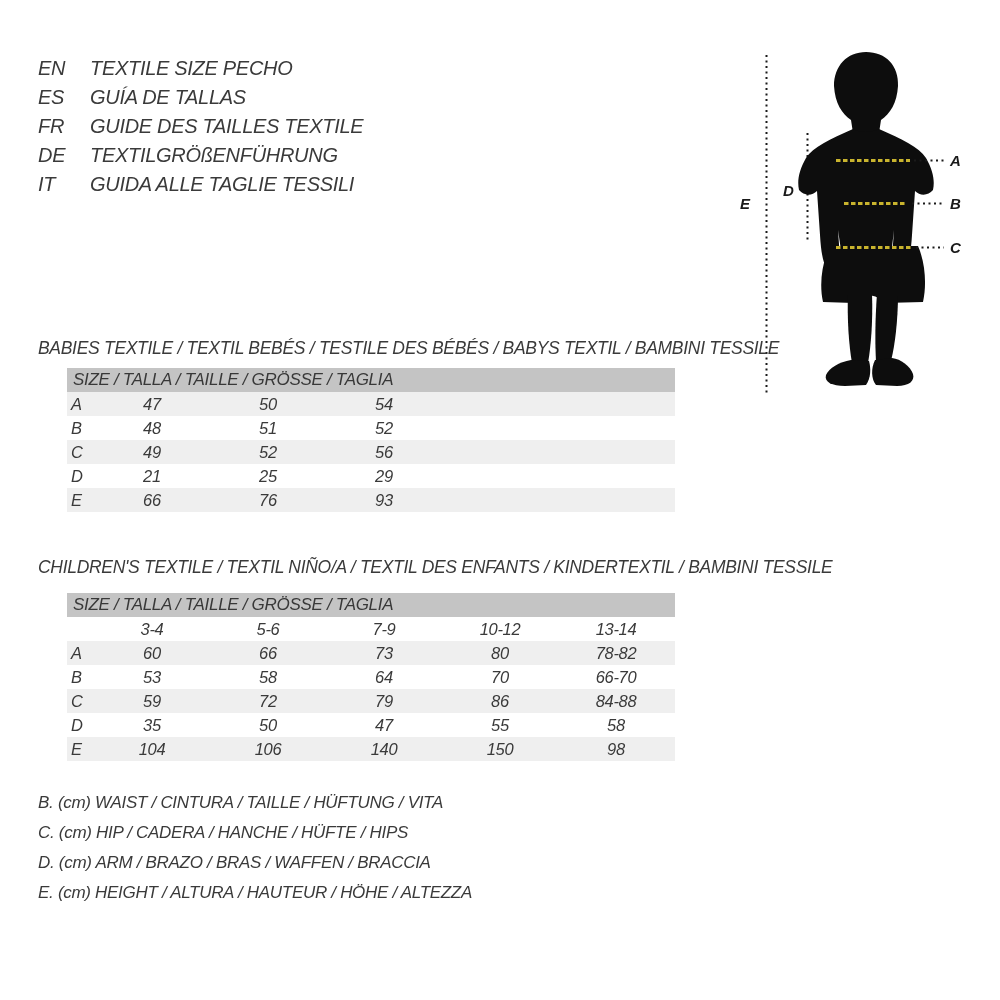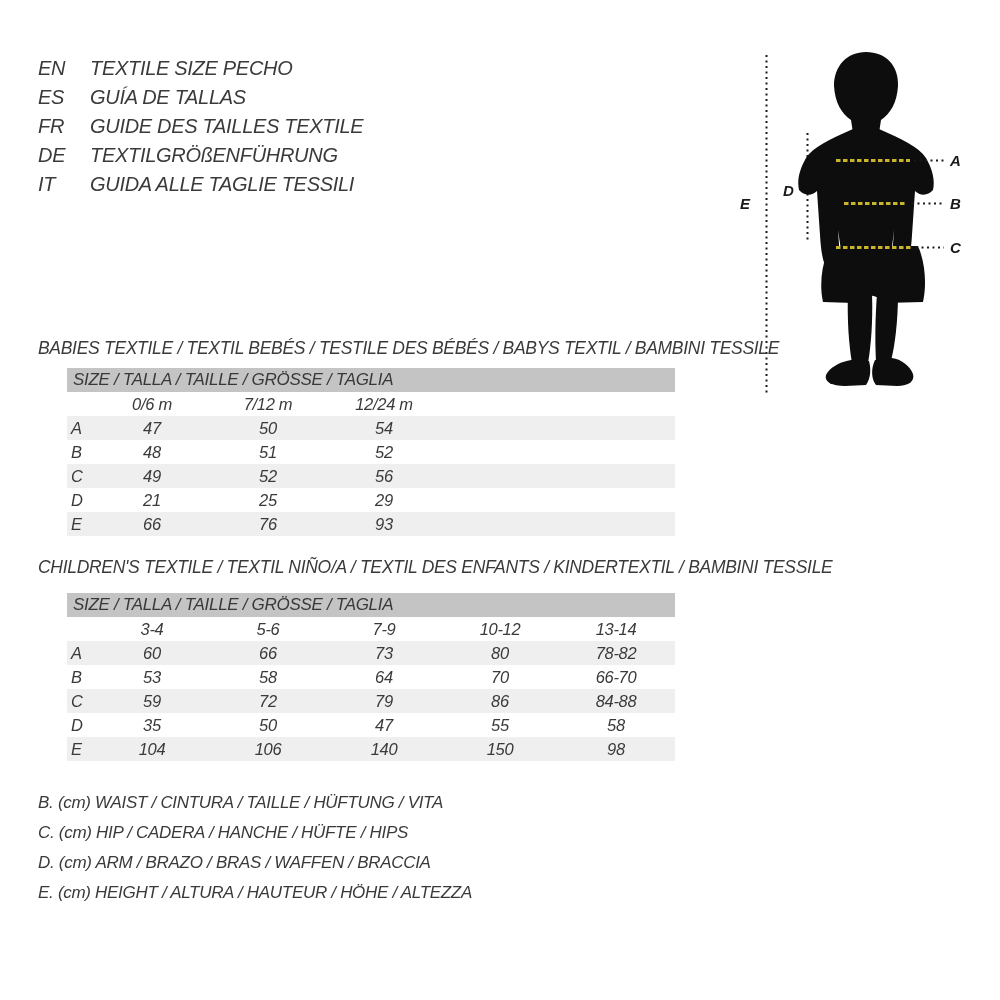--- a/index.html
+++ b/index.html
@@ -125,27 +125,20 @@
       <text x="950" y="253" font-size="15" font-weight="bold" fill="#1a1a1a">C</text>
       <text x="783" y="196" font-size="15" font-weight="bold" fill="#1a1a1a">D</text>
       <text x="740" y="209" font-size="15" font-weight="bold" fill="#1a1a1a">E</text>
     </svg>
   </div>
 
   <div class="section-title" style="top:338px;">BABIES TEXTILE / TEXTIL BEBÉS / TESTILE DES BÉBÉS / BABYS TEXTIL / BAMBINI TESSILE</div>
 
   <div class="size-table" style="top:368px;">
     <div class="band">SIZE / TALLA / TAILLE / GRÖSSE / TAGLIA</div>
-    <div class="trow babies-grid">
-      <div class="rlabel"></div>
-      <div class="cell">0/6 m</div>
-      <div class="cell">7/12 m</div>
-      <div class="cell">12/24 m</div>
-      <div></div>
-    </div>
     <div class="trow babies-grid stripe">
       <div class="rlabel">A</div>
       <div class="cell">47</div>
       <div class="cell">50</div>
       <div class="cell">54</div>
       <div></div>
     </div>
     <div class="trow babies-grid">
       <div class="rlabel">B</div>
       <div class="cell">48</div>

